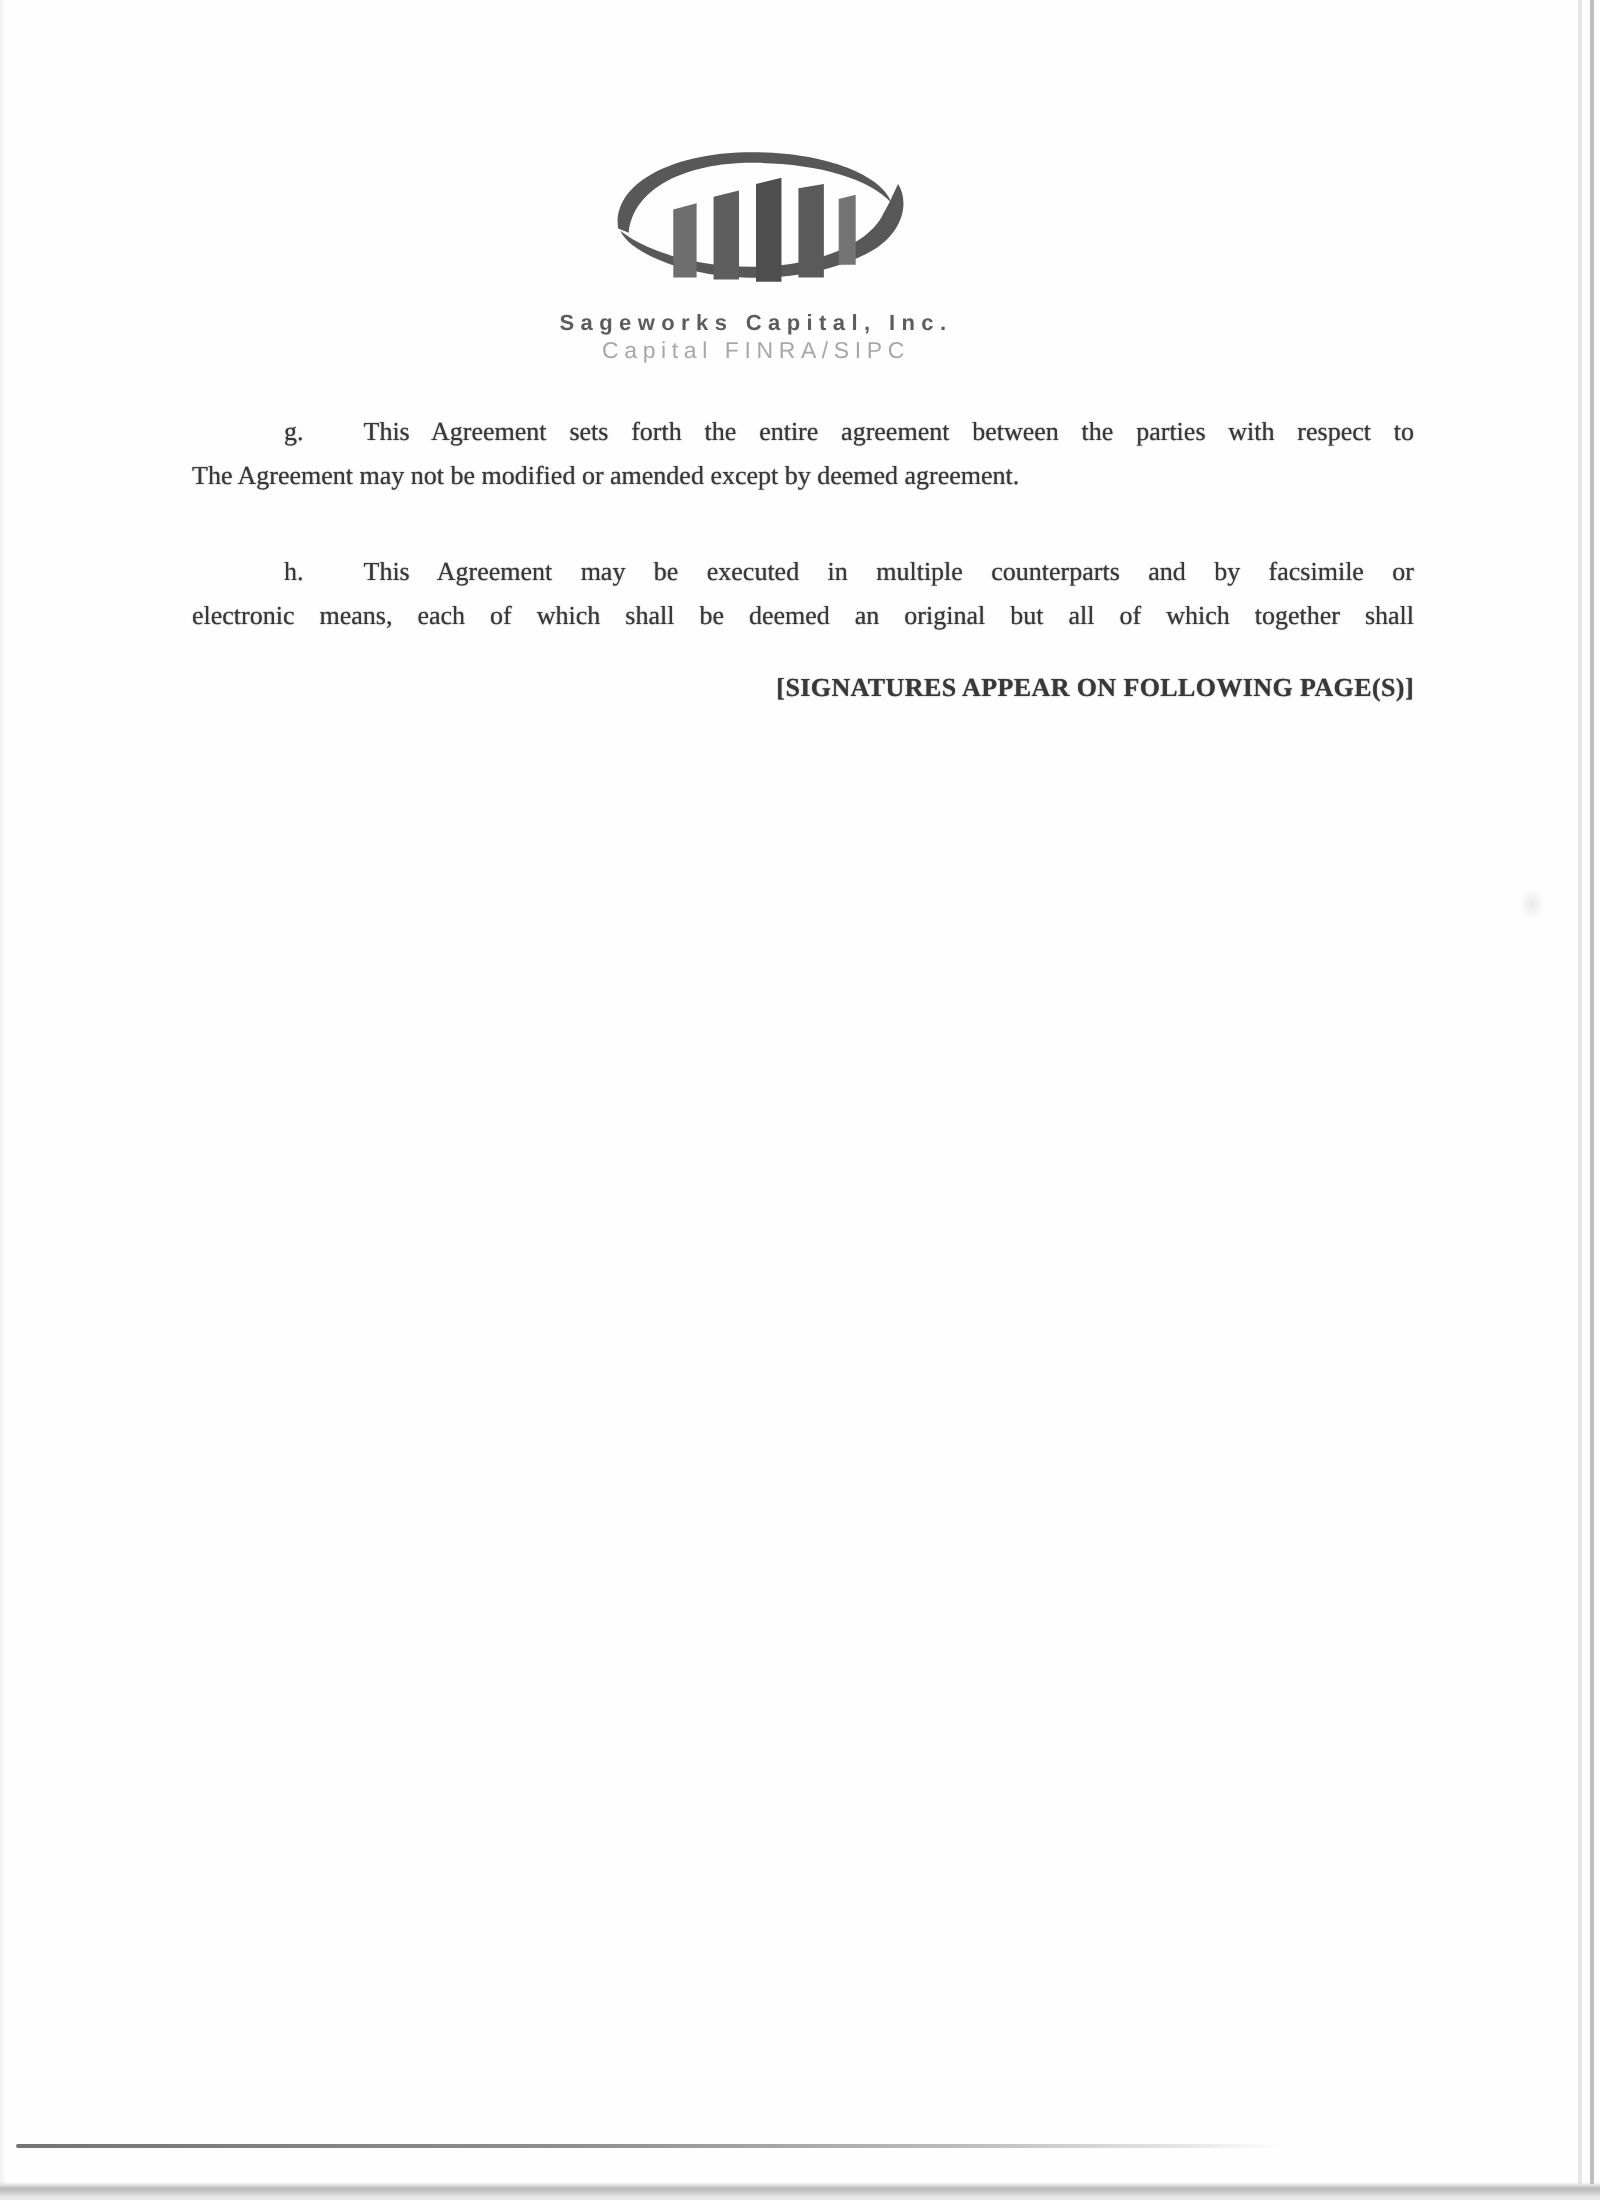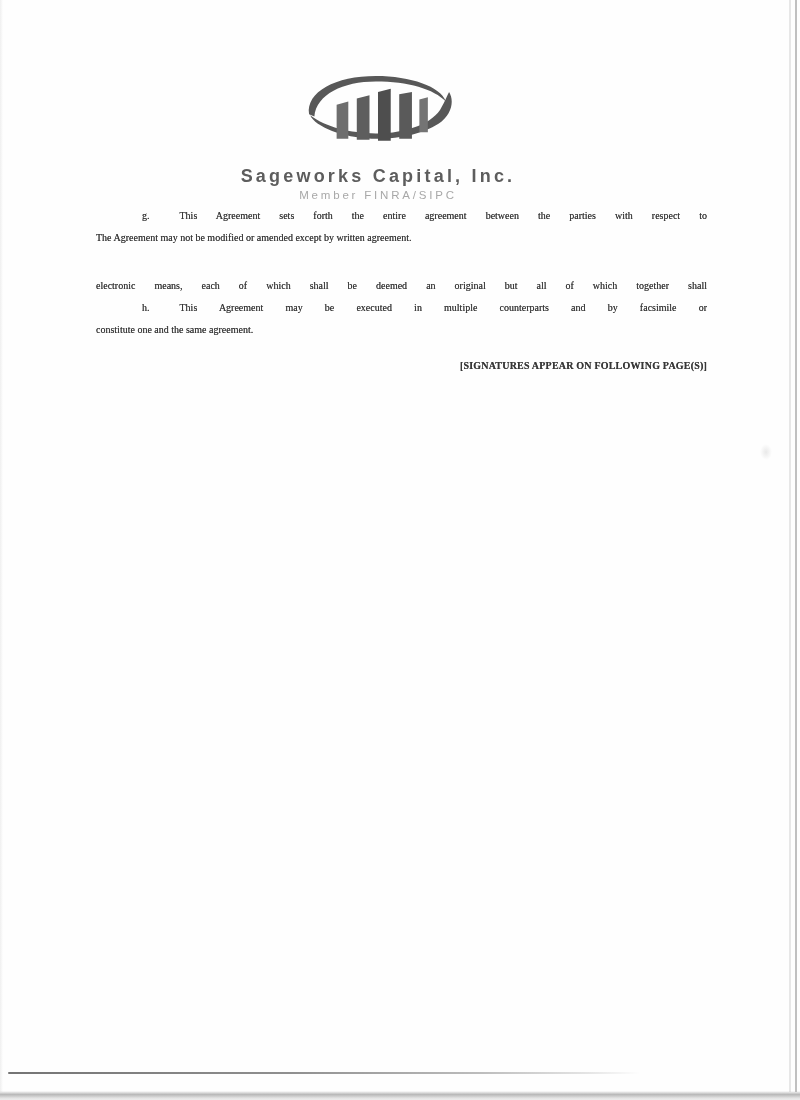--- a/index.html
+++ b/index.html
@@ -15,38 +15,38 @@
     background: #fefefe;
   }
   
   .brand {
     position: absolute; top: 74px; left: 0; width: 756px;
     text-align: center;
     filter: blur(0.25px);
   }
   .logo-svg { display: inline-block; width: 150px; height: 70px; }
   .company {
-    margin-top: 18px;
+    margin-top: 7px;
     font-family: "Liberation Sans", "DejaVu Sans", sans-serif;
     font-weight: bold;
-    font-size: 18px;
+    font-size: 11px;
     letter-spacing: 3.2px;
     color: #5d5d5d;
   }
   .tagline {
     margin-top: 2px;
     font-family: "Liberation Sans", "DejaVu Sans", sans-serif;
     font-size: 11.5px;
     letter-spacing: 2.8px;
     color: #a8a8a8;
   }
   
   .body-text {
     position: absolute; left: 96px; top: 205px; width: 611px;
-    font-size: 10px; line-height: 22px;
+    font-size: 13px; line-height: 22px;
     color: #383838;
     text-shadow: 0 0 0.6px rgba(56,56,56,0.85);
   }
   .para { margin: 0; }
   .para-h { margin-top: 26px; }
   .line { height: 22px; overflow: visible; text-align: justify; }
   .line.jl { text-align-last: justify; }
   .plabel { margin-left: 46px; }
   .labelgap { display: inline-block; width: 30px; }
   .sig {
@@ -98,34 +98,33 @@
 
       <path d="M 137 17 C 142 25 140 38 127 47 C 111 57 88 62 64 61 C 37 60 11 50 6 39 C 20 50 44 56 68 56 C 97 56 123 46 130 31 C 133 26 135 21 137 17 Z" fill="#585858"></path>
 
       <polygon points="31,29 42,26 42,61 31,61" fill="#6e6e6e"></polygon>
       <polygon points="50,23 62,20 62,62 50,62" fill="#5e5e5e"></polygon>
       <polygon points="70,17 82,14 82,63 70,63" fill="#4e4e4e"></polygon>
       <polygon points="90,19 102,17 102,61 90,61" fill="#5a5a5a"></polygon>
       <polygon points="109,24 117,22 117,55 109,55" fill="#747474"></polygon>
     </svg>
     <div class="company">Sageworks Capital, Inc.</div>
-    <div class="tagline">Member FINRA/SIPC</div>
+    <div class="tagline">Capital FINRA/SIPC</div>
   </div>
 
   <div class="body-text">
 
     <div class="para">
       <div class="line jl"><span class="plabel">g.</span><span class="labelgap"></span><span>This Agreement sets forth the entire agreement between the parties with respect to</span></div>
-      <div class="line">The Agreement may not be modified or amended except by written agreement.</div>
+      <div class="line">The Agreement may not be modified or amended except by deemed agreement.</div>
     </div>
 
     <div class="para para-h">
+      <div class="line jl"><span class="plabel">h.</span><span class="labelgap"></span><span>This Agreement may be executed in multiple counterparts and by facsimile or</span></div>
       <div class="line jl">electronic means, each of which shall be deemed an original but all of which together shall</div>
-      <div class="line jl"><span class="plabel">h.</span><span class="labelgap"></span><span>This Agreement may be executed in multiple counterparts and by facsimile or</span></div>
-      <div class="line">constitute one and the same agreement.</div>
     </div>
 
     <div class="sig">[SIGNATURES APPEAR ON FOLLOWING PAGE(S)]</div>
   </div>
 
   <div class="artifact-underline"></div>
   <div class="smudge"></div>
   <div class="left-edge"></div>
   <div class="right-edge-soft"></div>
   <div class="right-edge-hard"></div>

